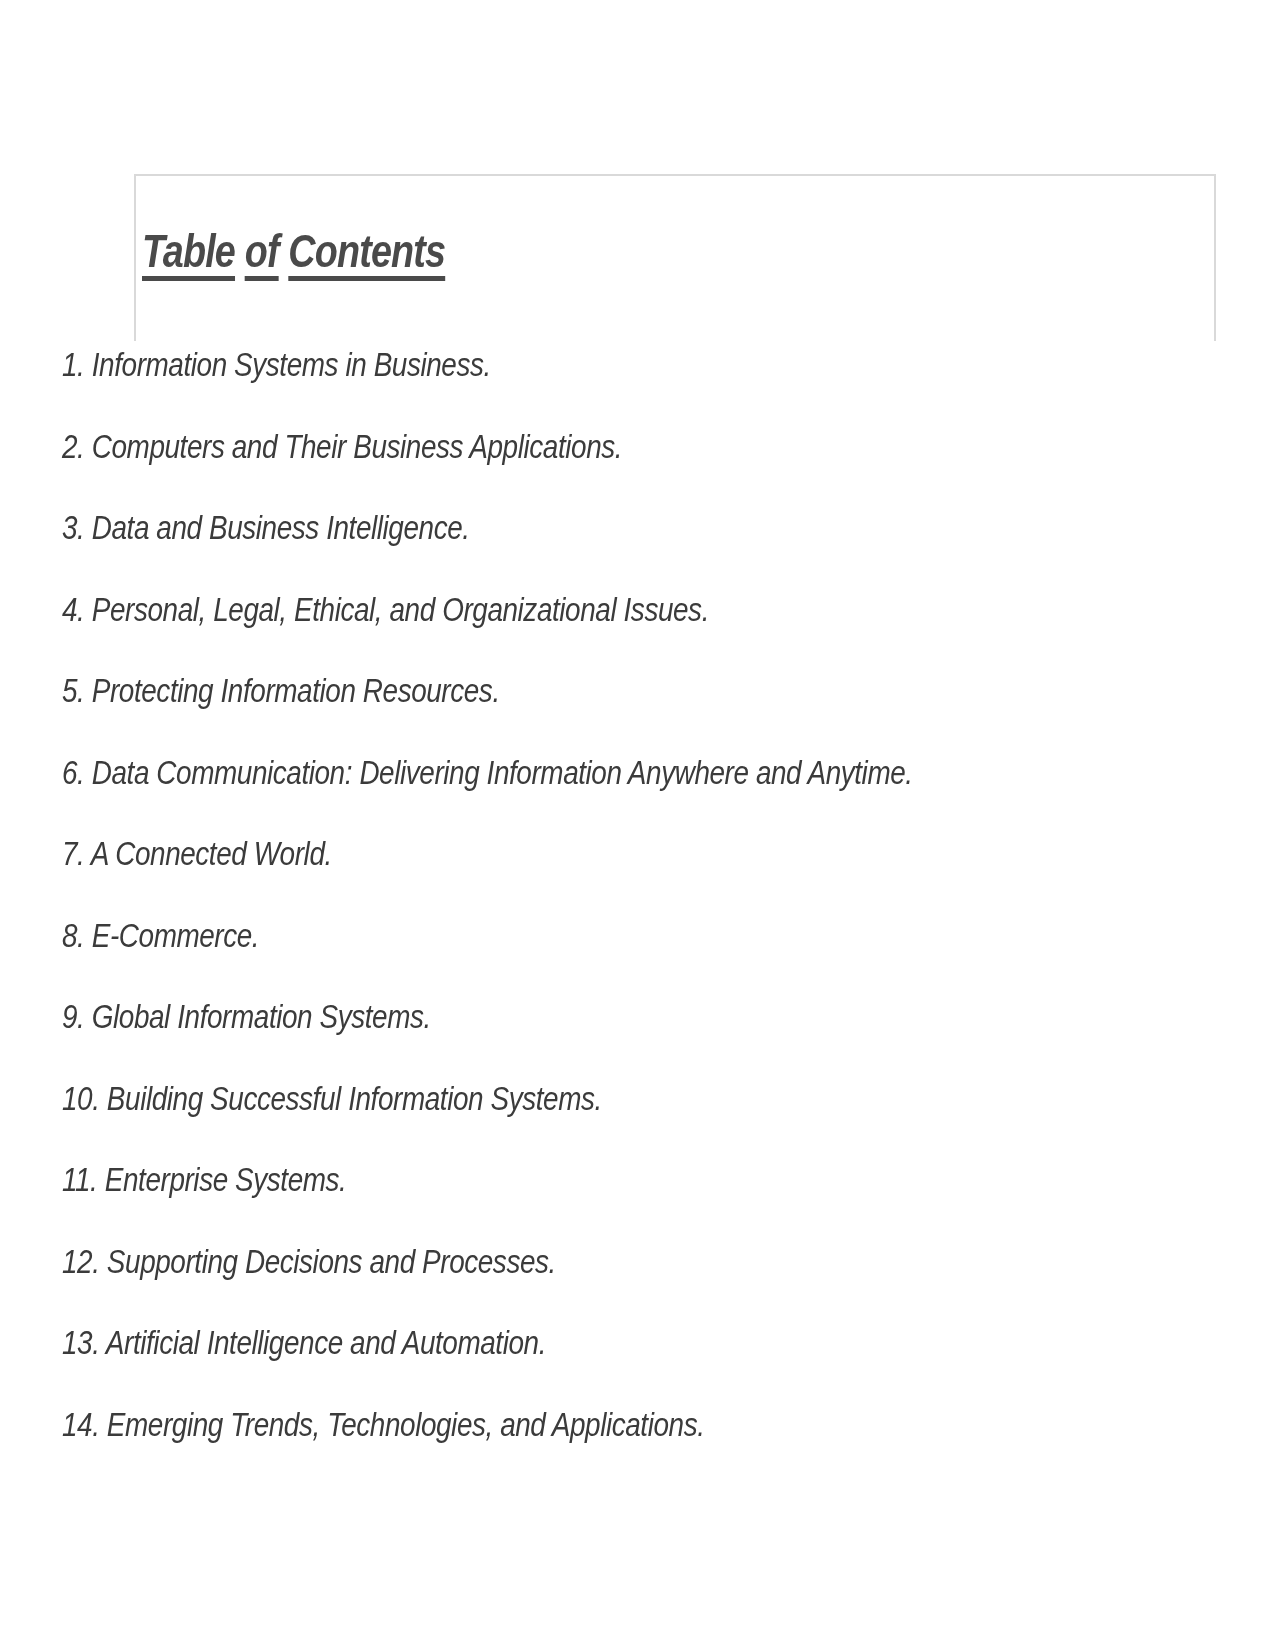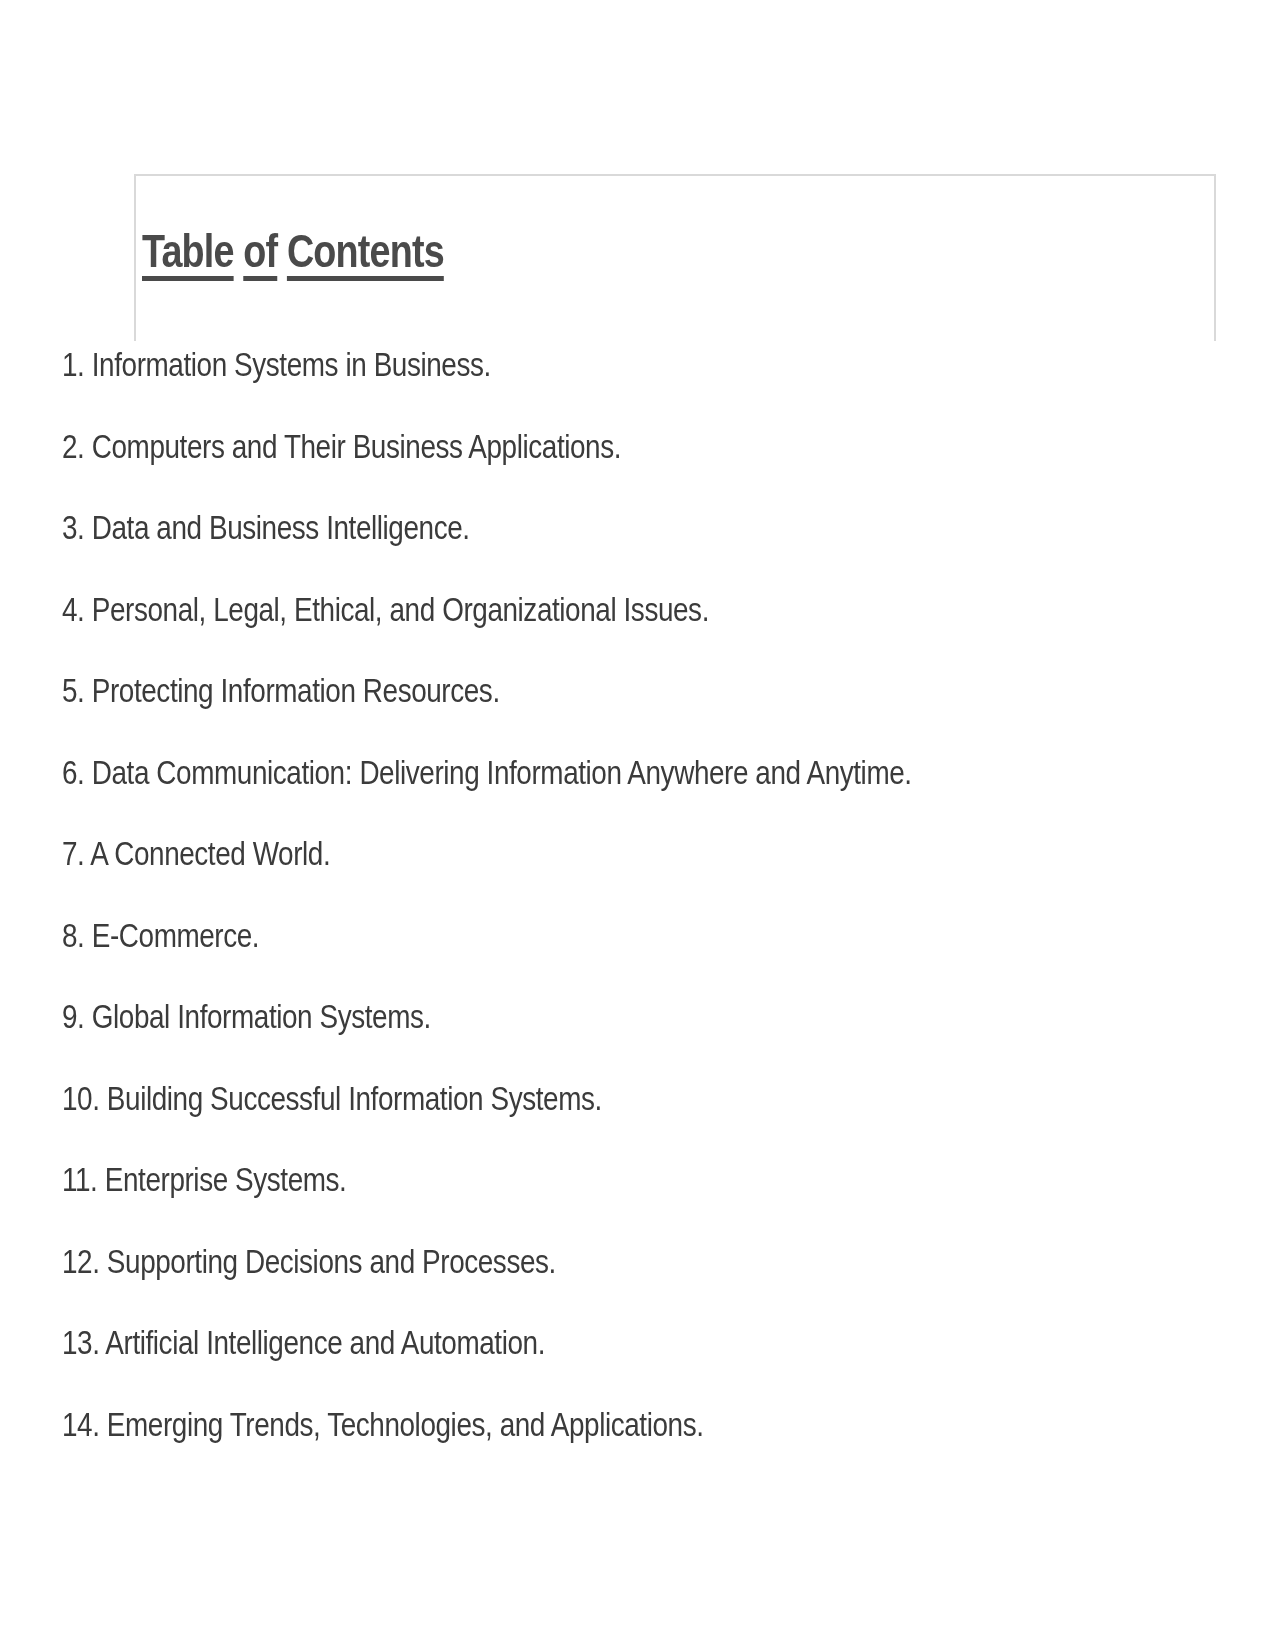--- a/index.html
+++ b/index.html
@@ -7,20 +7,21 @@
     padding: 0;
     background: #ffffff;
   }
   .page {
     position: relative;
     width: 1275px;
     height: 1650px;
     background: #ffffff;
     overflow: hidden;
     font-family: "Liberation Sans", "DejaVu Sans", sans-serif;
+    font-style: italic;
   }
   .title-box {
     position: absolute;
     left: 134px;
     top: 174px;
     width: 1082px;
     height: 167px;
     border-top: 2px solid #d9d9d9;
     border-left: 2px solid #d9d9d9;
     border-right: 2px solid #d9d9d9;

